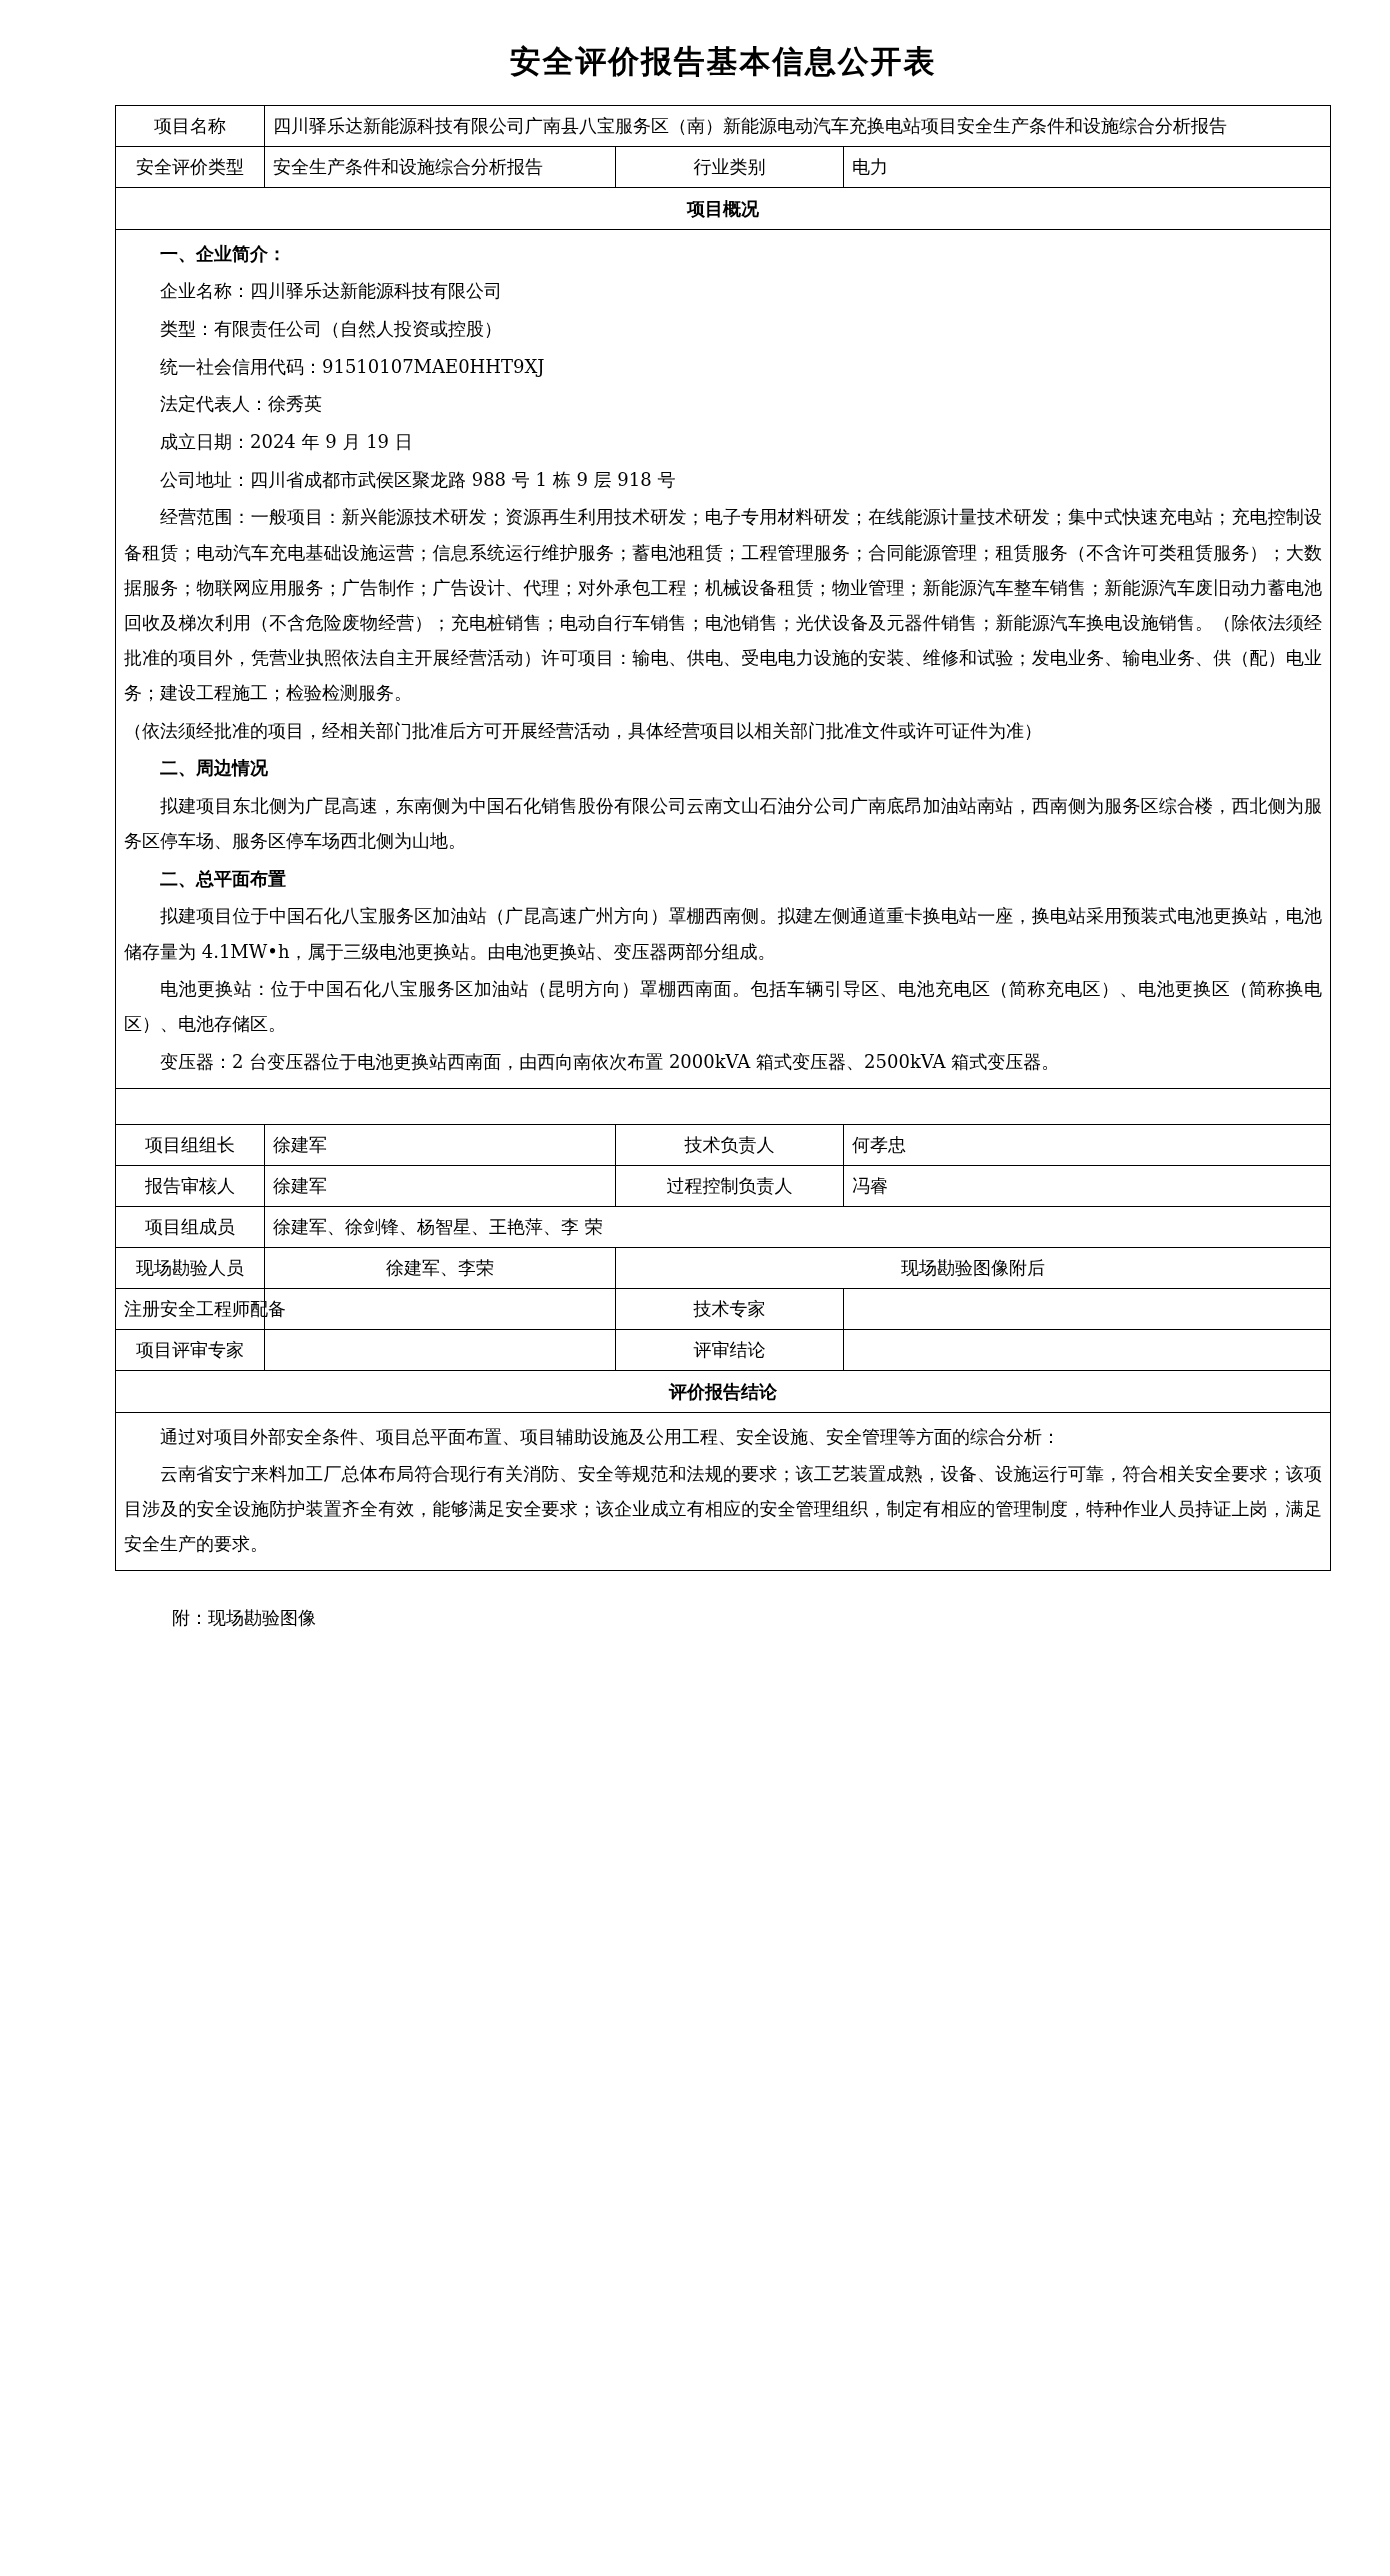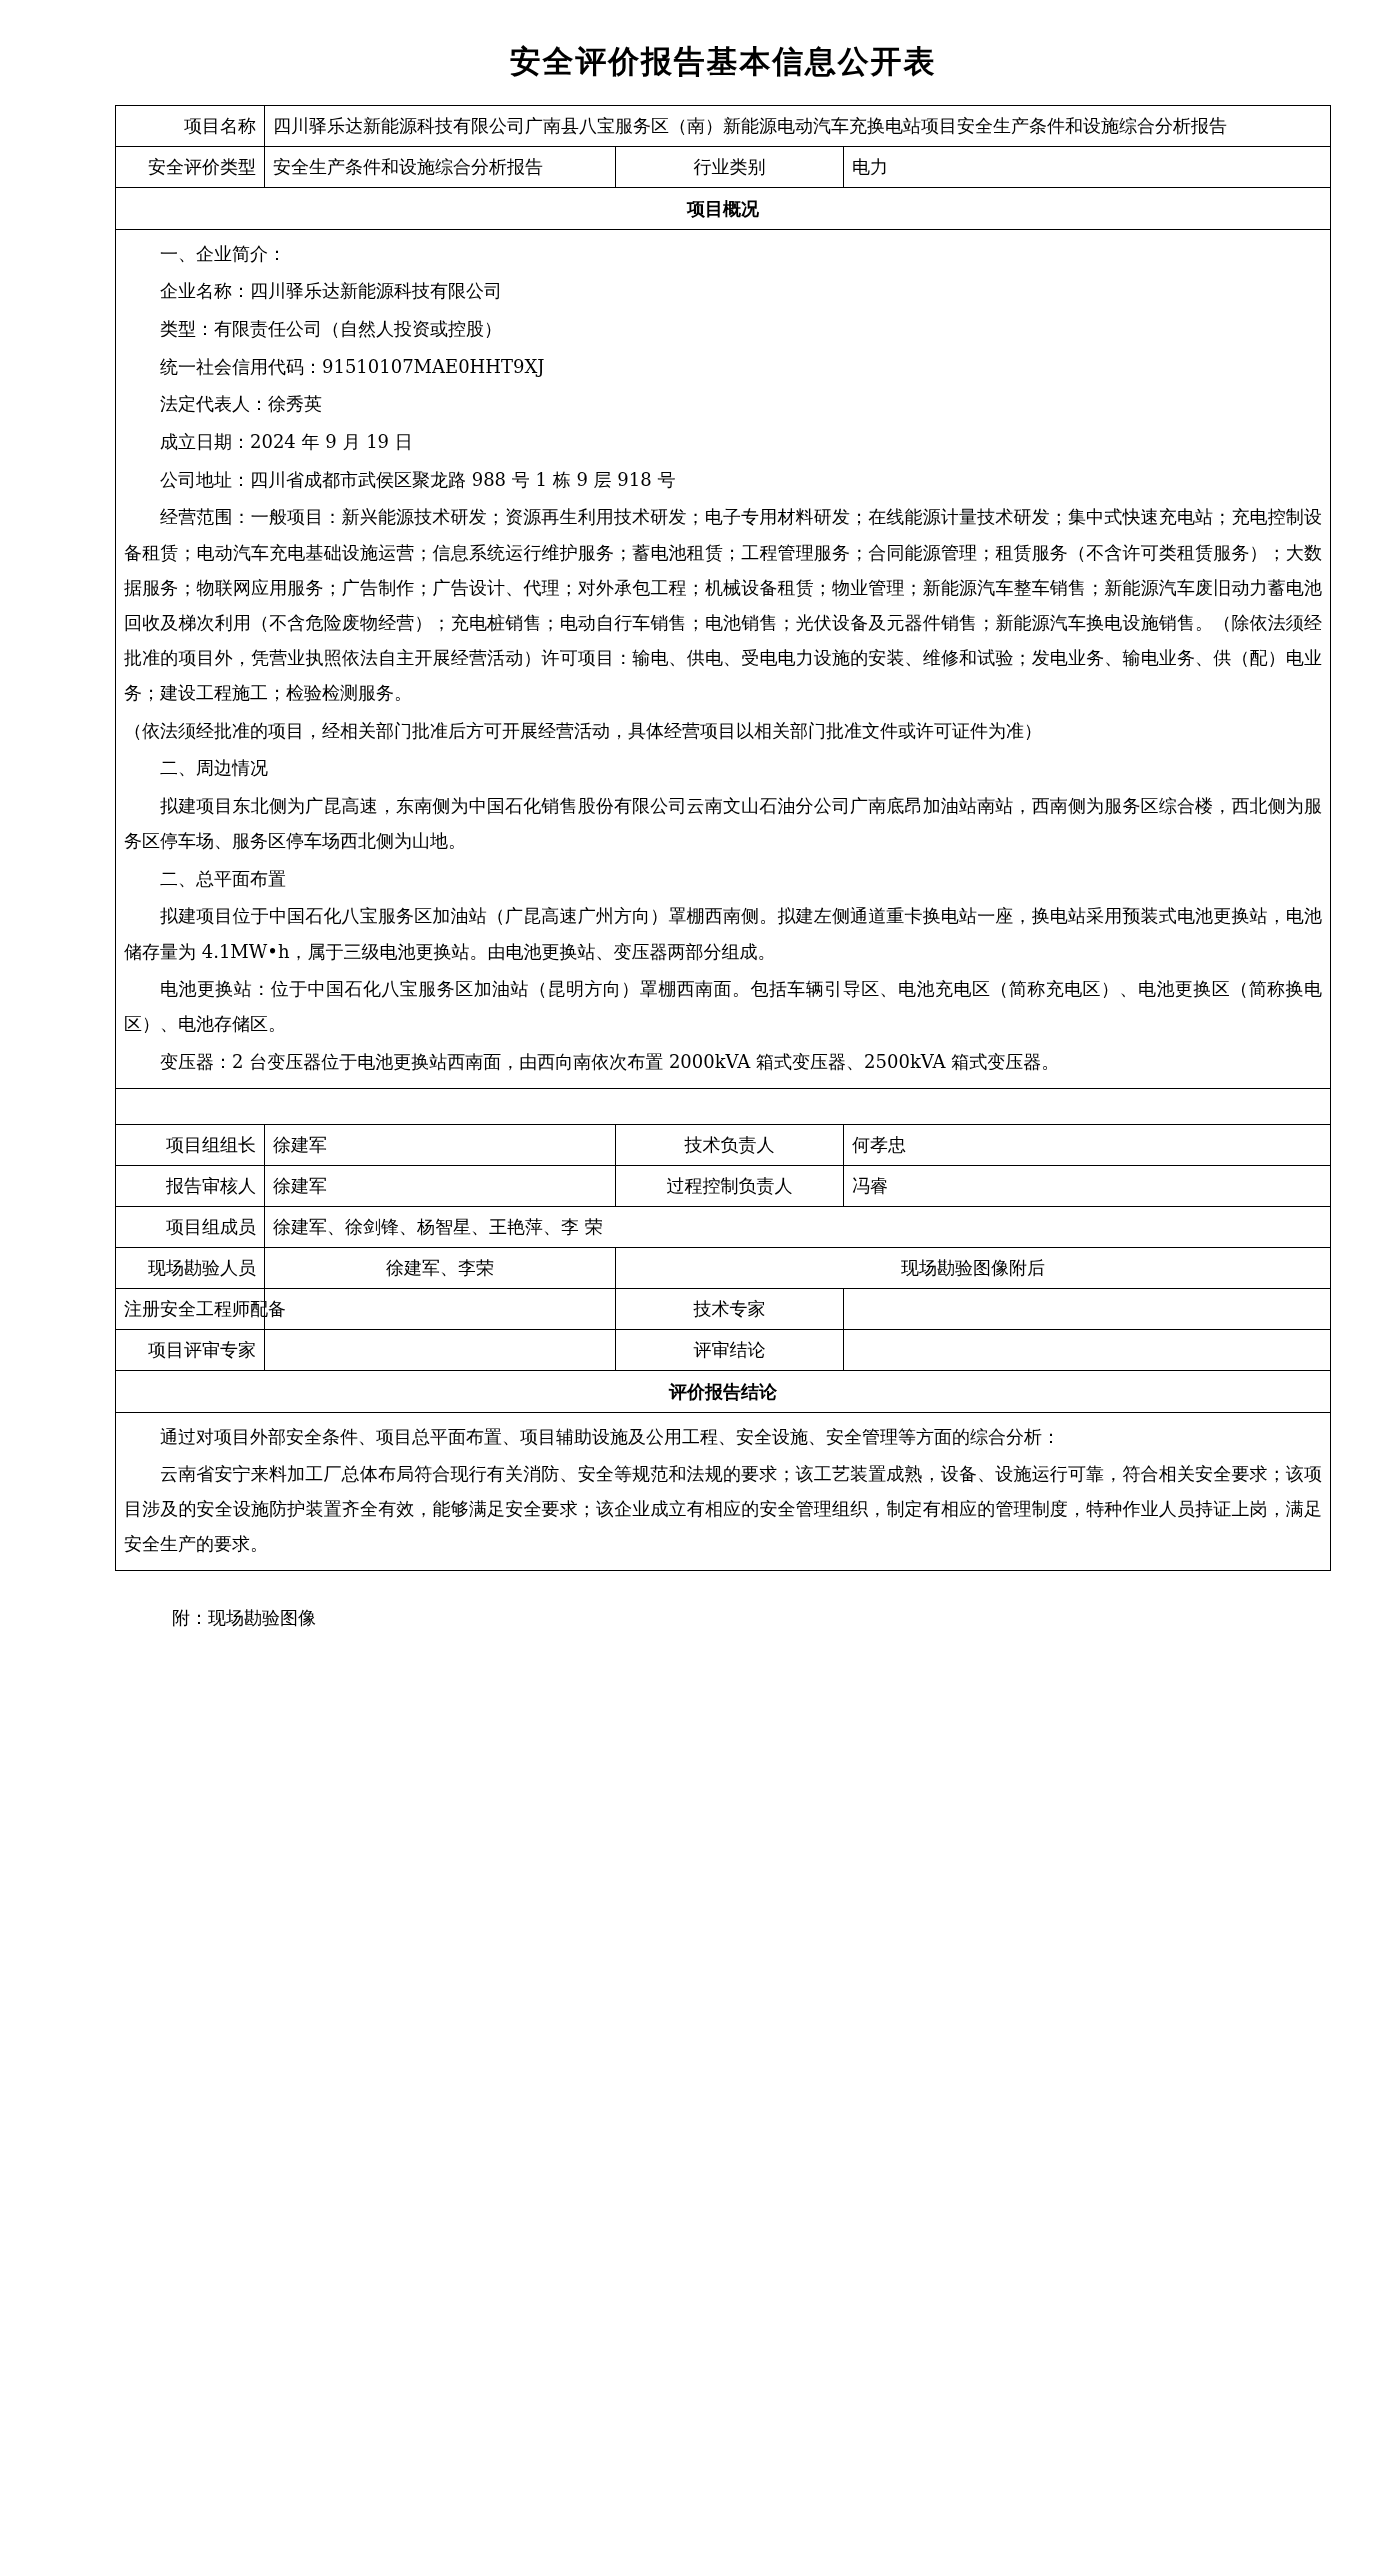--- a/index.html
+++ b/index.html
@@ -40,21 +40,21 @@
   }
   table.main td {
     border: 1.3px solid #000000;
     padding: 6.1px 8px;
     font-size: 18px;
     line-height: 1.55;
     vertical-align: middle;
     font-family: "DejaVu Serif", "Liberation Serif", serif;
   }
   .lbl {
-    text-align: right;
+    text-align: center;
     white-space: nowrap;
   }
   .ctr {
     text-align: center;
   }
   .sec-head {
     text-align: center;
     font-weight: bold;
     font-size: 19px;
     padding: 10.5px 0;
@@ -68,21 +68,21 @@
     text-align: justify;
     text-justify: inter-ideograph;
   }
   td.body-cell p {
     margin: 0 0 2.6px 0;
     line-height: 1.95;
     text-align: justify;
   }
   p.ind1 { text-indent: 2em; }
   p.ind0 { text-indent: 0; }
-  p.head-num { text-indent: 2em; margin-top: 3.5px; }
+  p.head-num { text-indent: 2em; margin-top: 3.5px; font-weight: bold; }
   p.sub { text-indent: 2em; }
   .gap-row td {
     height: 23px;
     padding: 0;
   }
   .tail-note {
     margin: 35px 0 0 0;
     padding-left: 96px;
     font-size: 18px;
     font-family: "DejaVu Serif", "Liberation Serif", serif;

